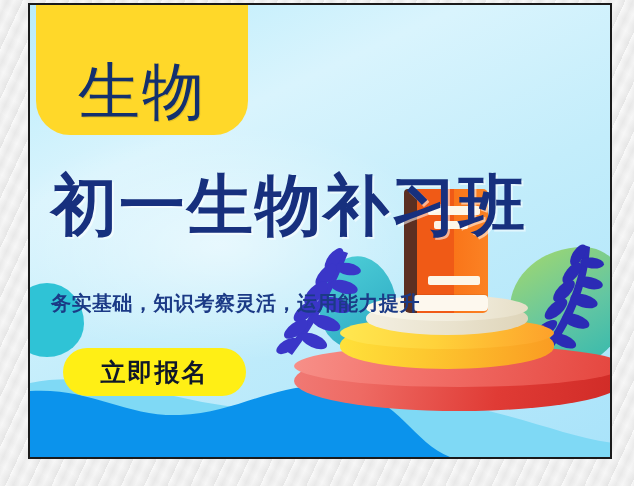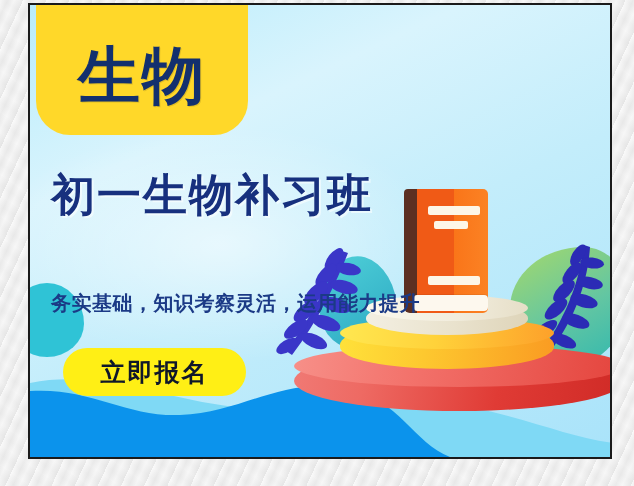--- a/index.html
+++ b/index.html
@@ -60,34 +60,34 @@
     height: 144px;
     background: #ffd829;
     border-radius: 0 0 34px 34px;
     display: flex;
     align-items: flex-end;
     justify-content: center;
   }
   .badge-text {
     font-size: 62px;
     line-height: 1;
-    font-weight: 700;
+    font-weight: 400;
     color: #13306e;
     letter-spacing: 2px;
-    padding-bottom: 28px;
+    padding-bottom: 12px;
     text-shadow: 1px 1px 0 rgba(0,0,0,.12);
     white-space: nowrap;
   }
 
   
   .headline {
     position: absolute;
     left: 21px;
     top: 168px;
-    font-size: 44px;
+    font-size: 66px;
     line-height: 1;
     font-weight: 700;
     color: #17307e;
     letter-spacing: 2px;
     white-space: nowrap;
     text-shadow: 2px 2px 0 rgba(255,255,255,.55);
   }
 
   
   .subtitle {

